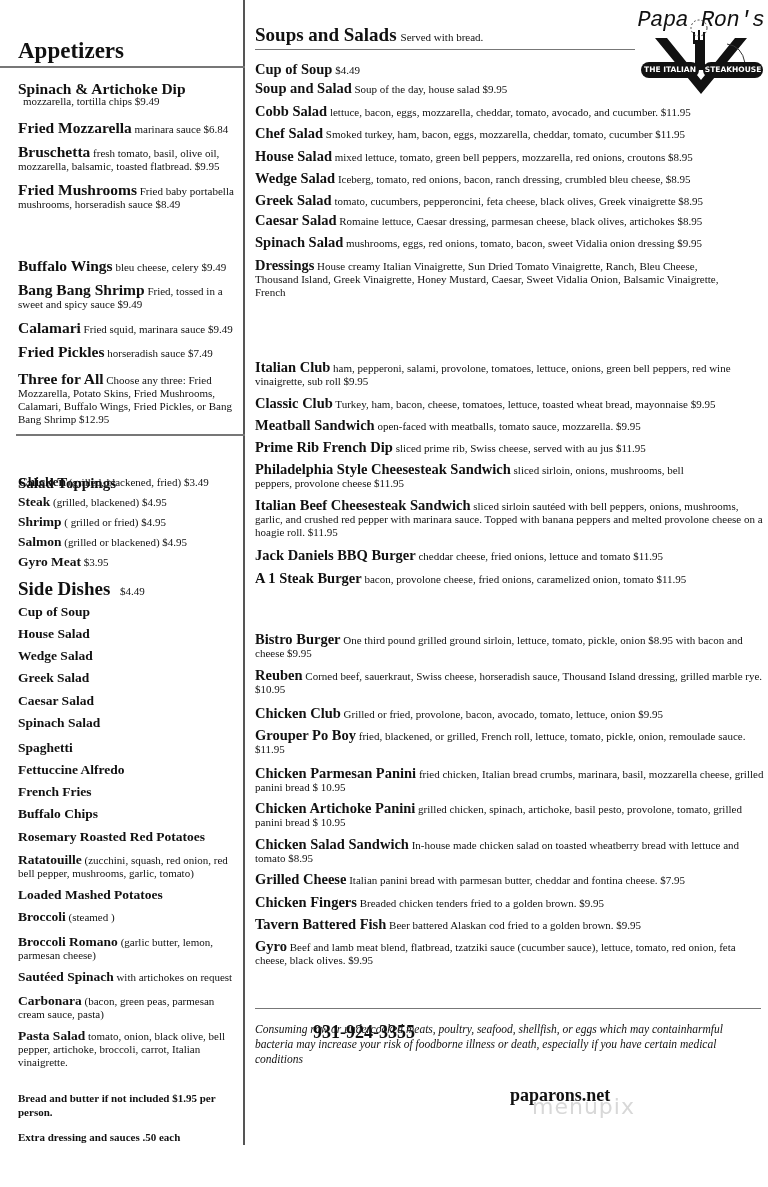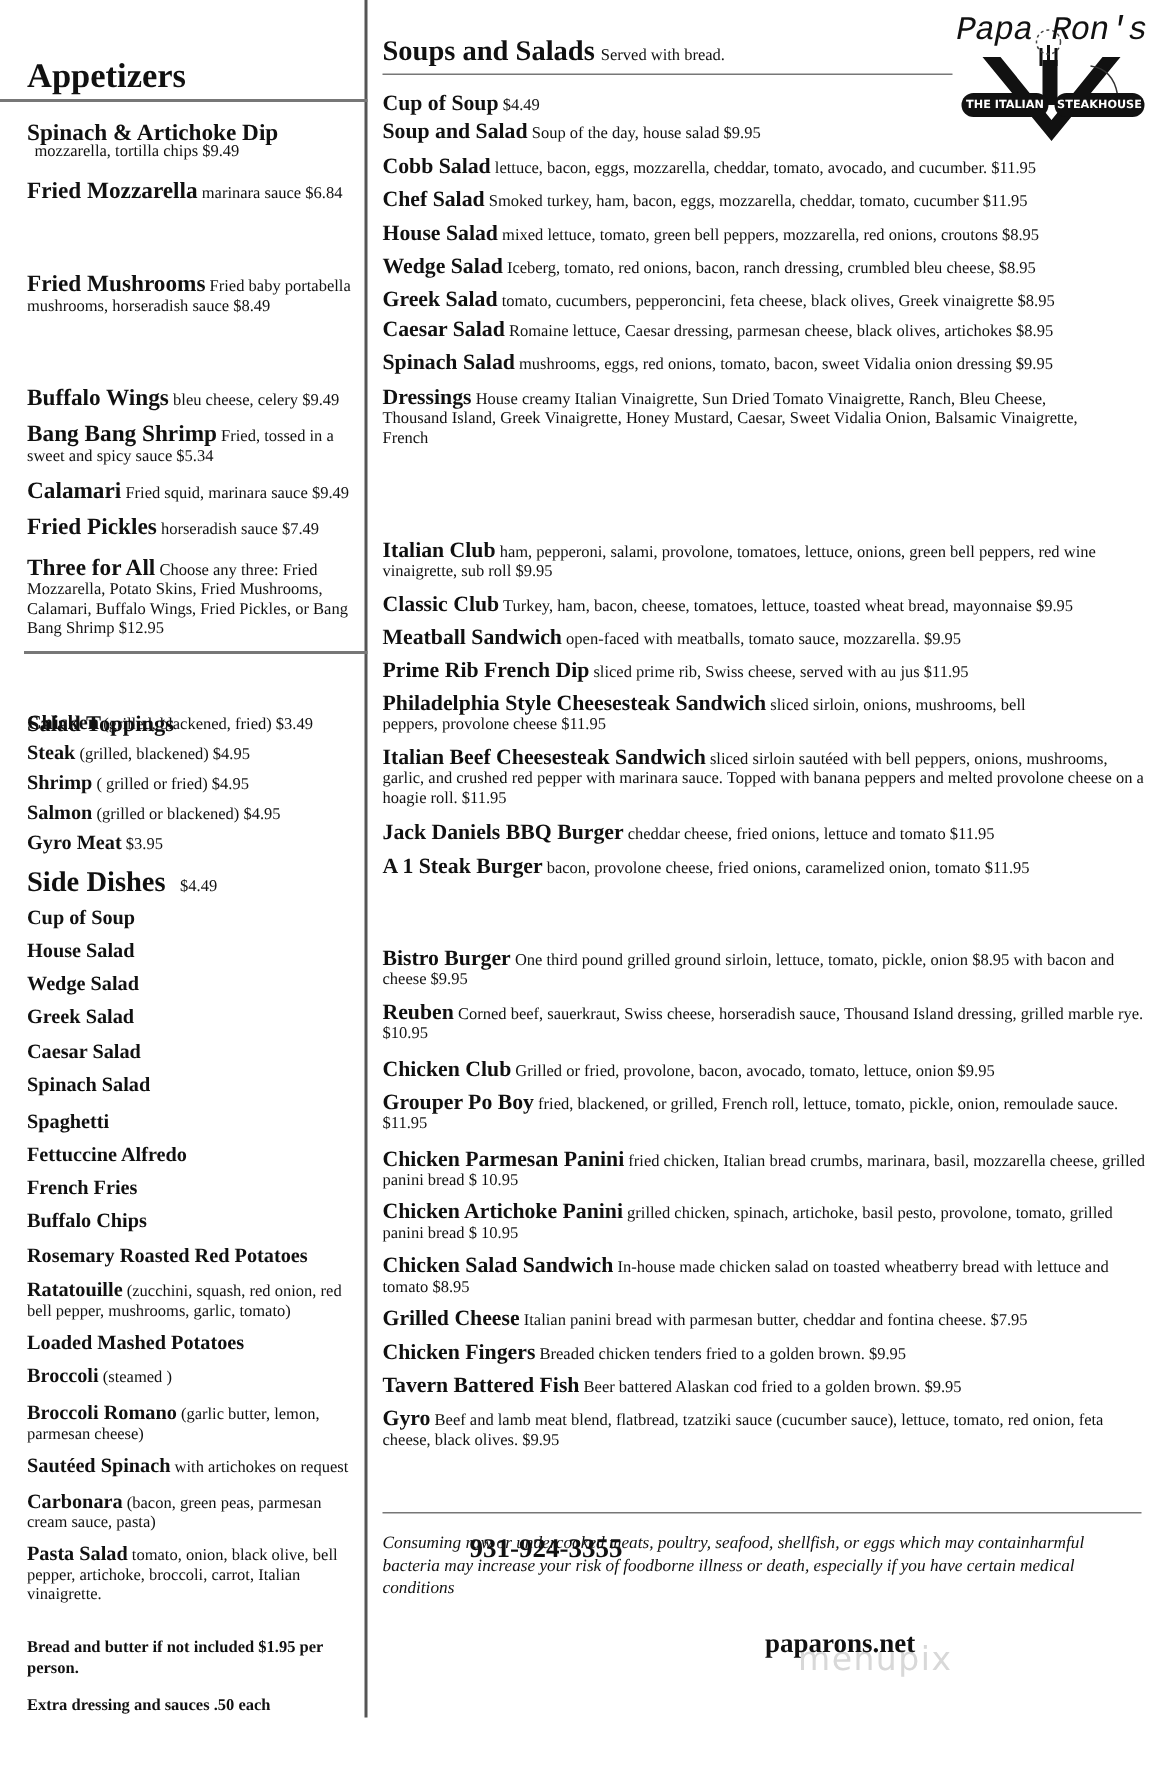--- a/index.html
+++ b/index.html
@@ -53,28 +53,31 @@
     <span class="sec-title-big">Appetizers</span>
   </div>
 
   <div class="item" style="top:82px">
     <div class="nm">Spinach &amp; Artichoke Dip</div>
     <div class="ds" style="padding-left:5px">mozzarella, tortilla chips $9.49</div>
   </div>
   <div class="item" style="top:121px">
     <span class="nm">Fried Mozzarella</span><span class="ds"> marinara sauce $6.84</span>
   </div>
+  <div class="item" style="top:145px">
+    <span class="nm">Bruschetta</span><span class="ds"> fresh tomato, basil, olive oil, mozzarella, balsamic, toasted flatbread. $9.95</span>
+  </div>
   <div class="item" style="top:183px">
     <span class="nm">Fried Mushrooms</span><span class="ds"> Fried baby portabella mushrooms, horseradish sauce $8.49</span>
   </div>
   <div class="item" style="top:259px">
     <span class="nm">Buffalo Wings</span><span class="ds"> bleu cheese, celery $9.49</span>
   </div>
   <div class="item" style="top:283px">
-    <span class="nm">Bang Bang Shrimp</span><span class="ds"> Fried, tossed in a sweet and spicy sauce $5.34</span>
+    <span class="nm">Bang Bang Shrimp</span><span class="ds"> Fried, tossed in a sweet and spicy sauce $9.49</span>
   </div>
   <div class="item" style="top:321px">
     <span class="nm">Calamari</span><span class="ds"> Fried squid, marinara sauce $9.49</span>
   </div>
   <div class="item" style="top:345px">
     <span class="nm">Fried Pickles</span><span class="ds"> horseradish sauce $7.49</span>
   </div>
   <div class="item" style="top:372px">
     <span class="nm">Three for All</span><span class="ds">  Choose any three: Fried Mozzarella, Potato Skins, Fried Mushrooms, Calamari, Buffalo Wings, Fried Pickles, or Bang Bang Shrimp $12.95</span>
   </div>

